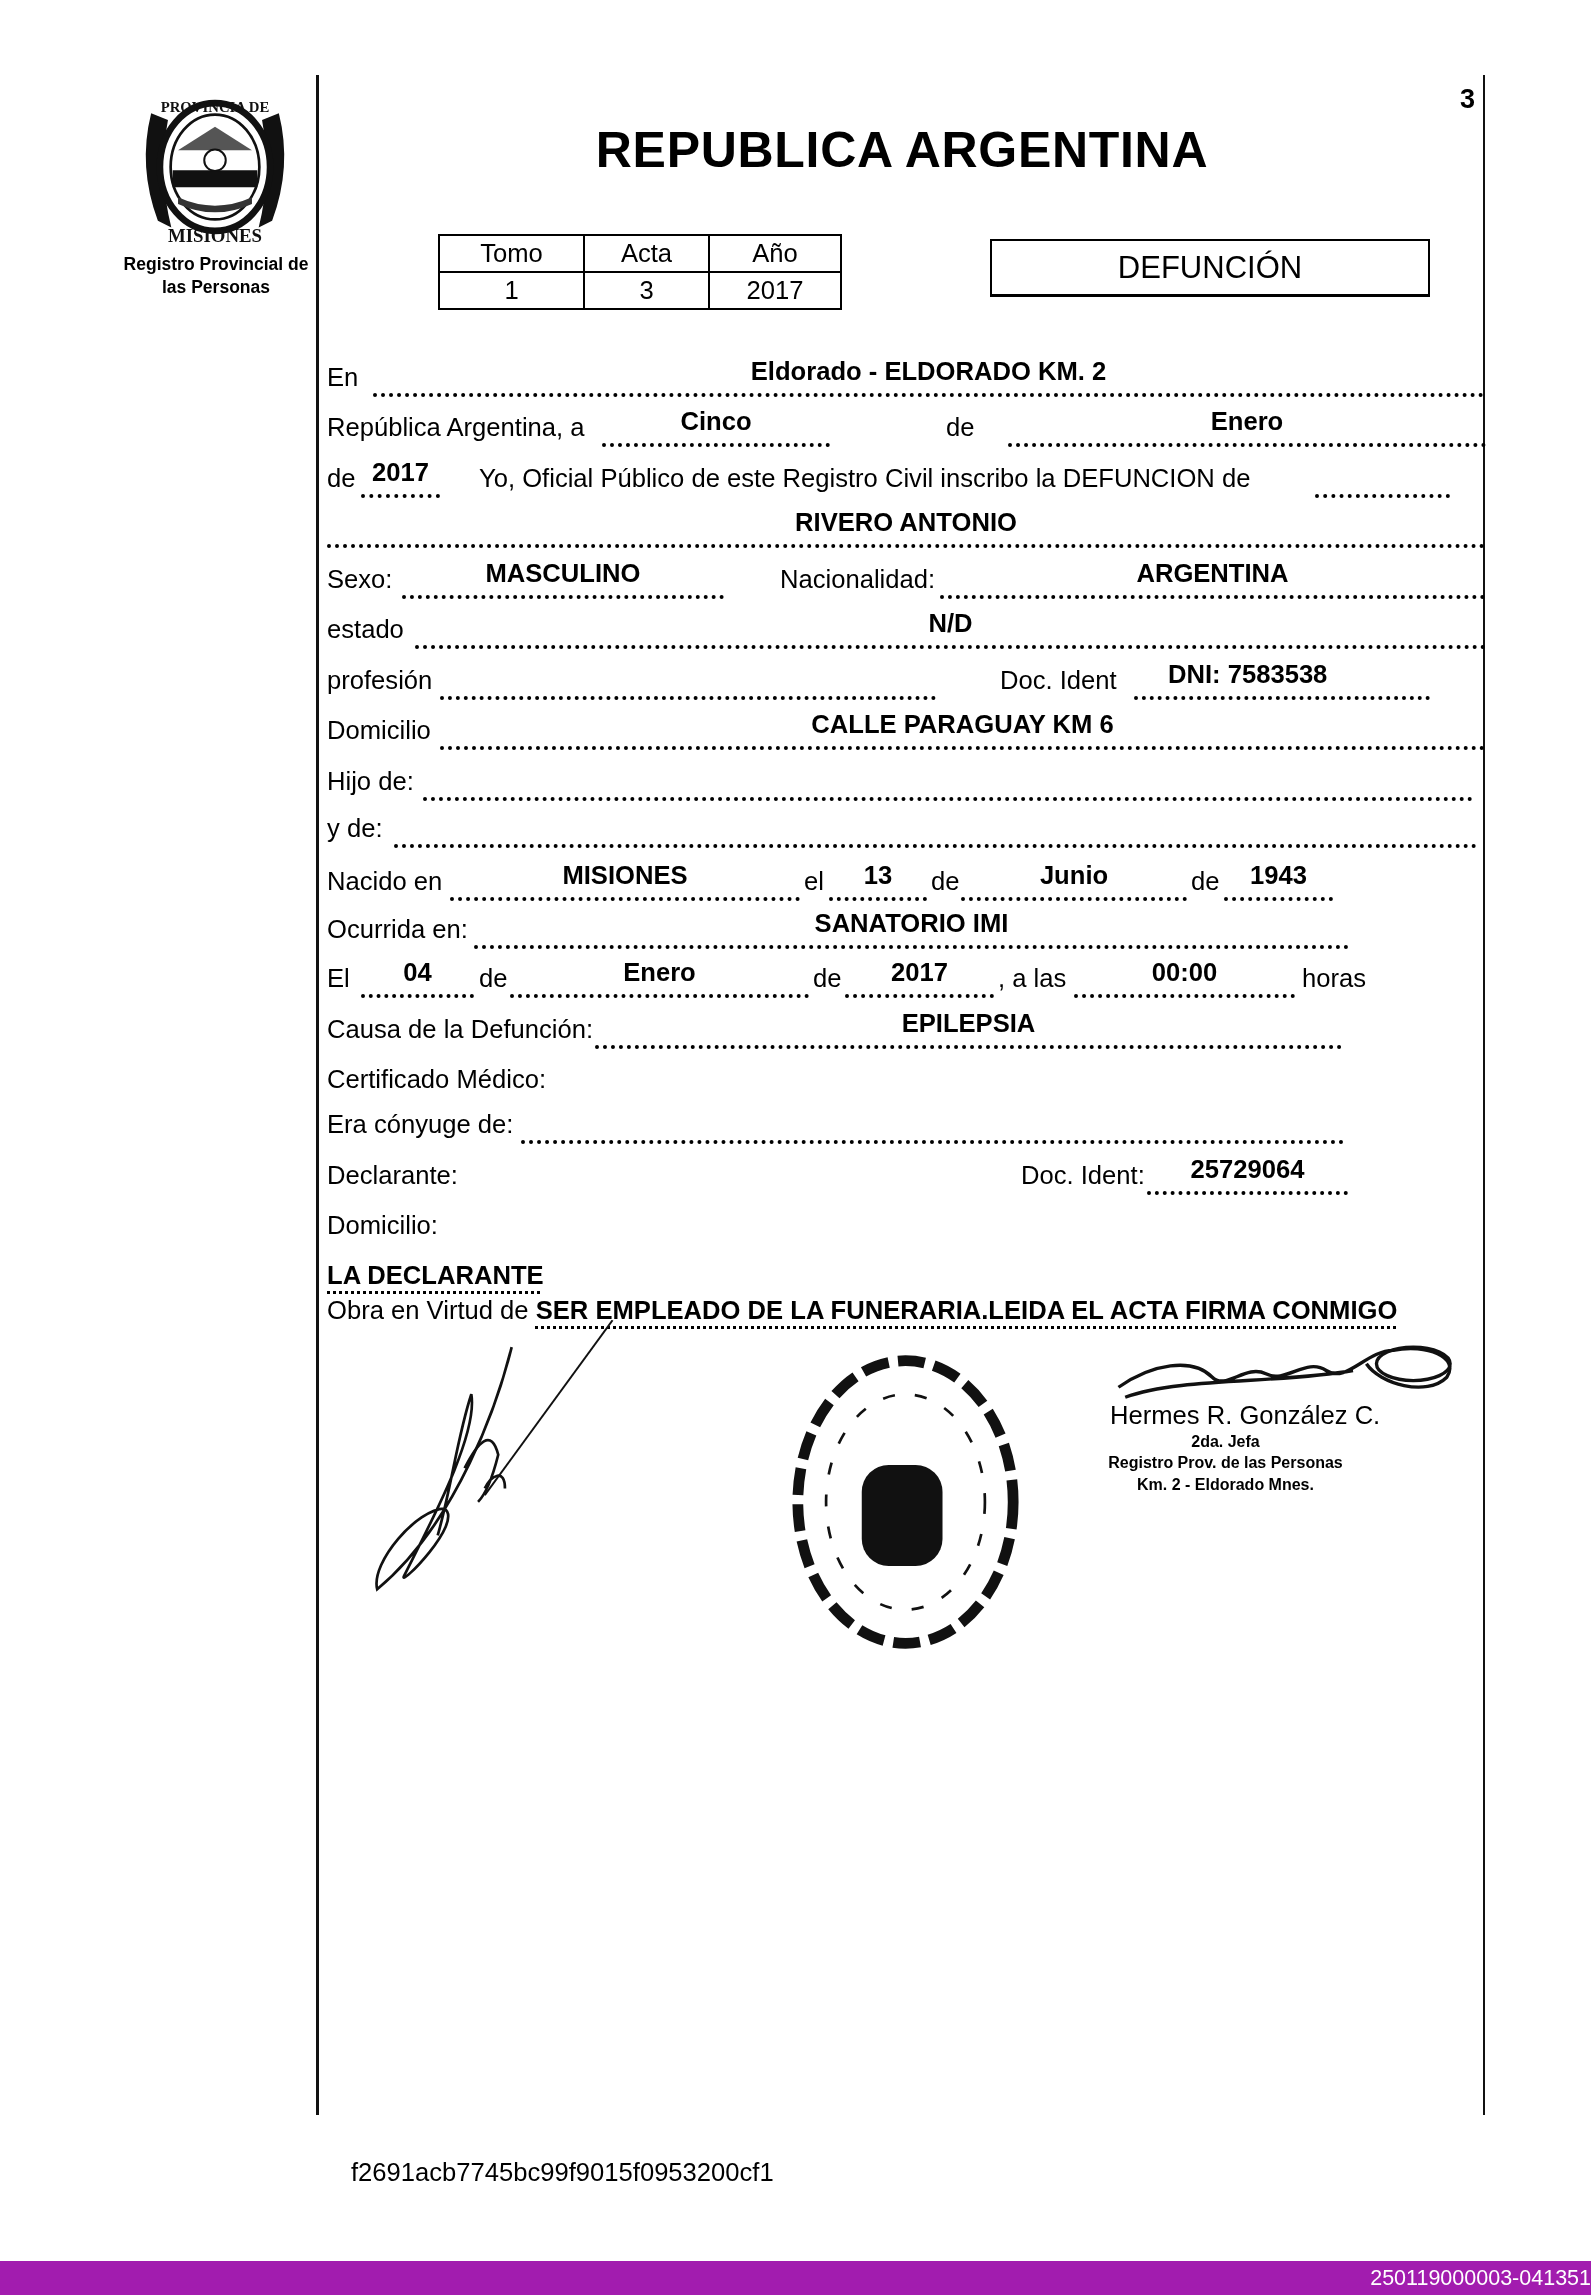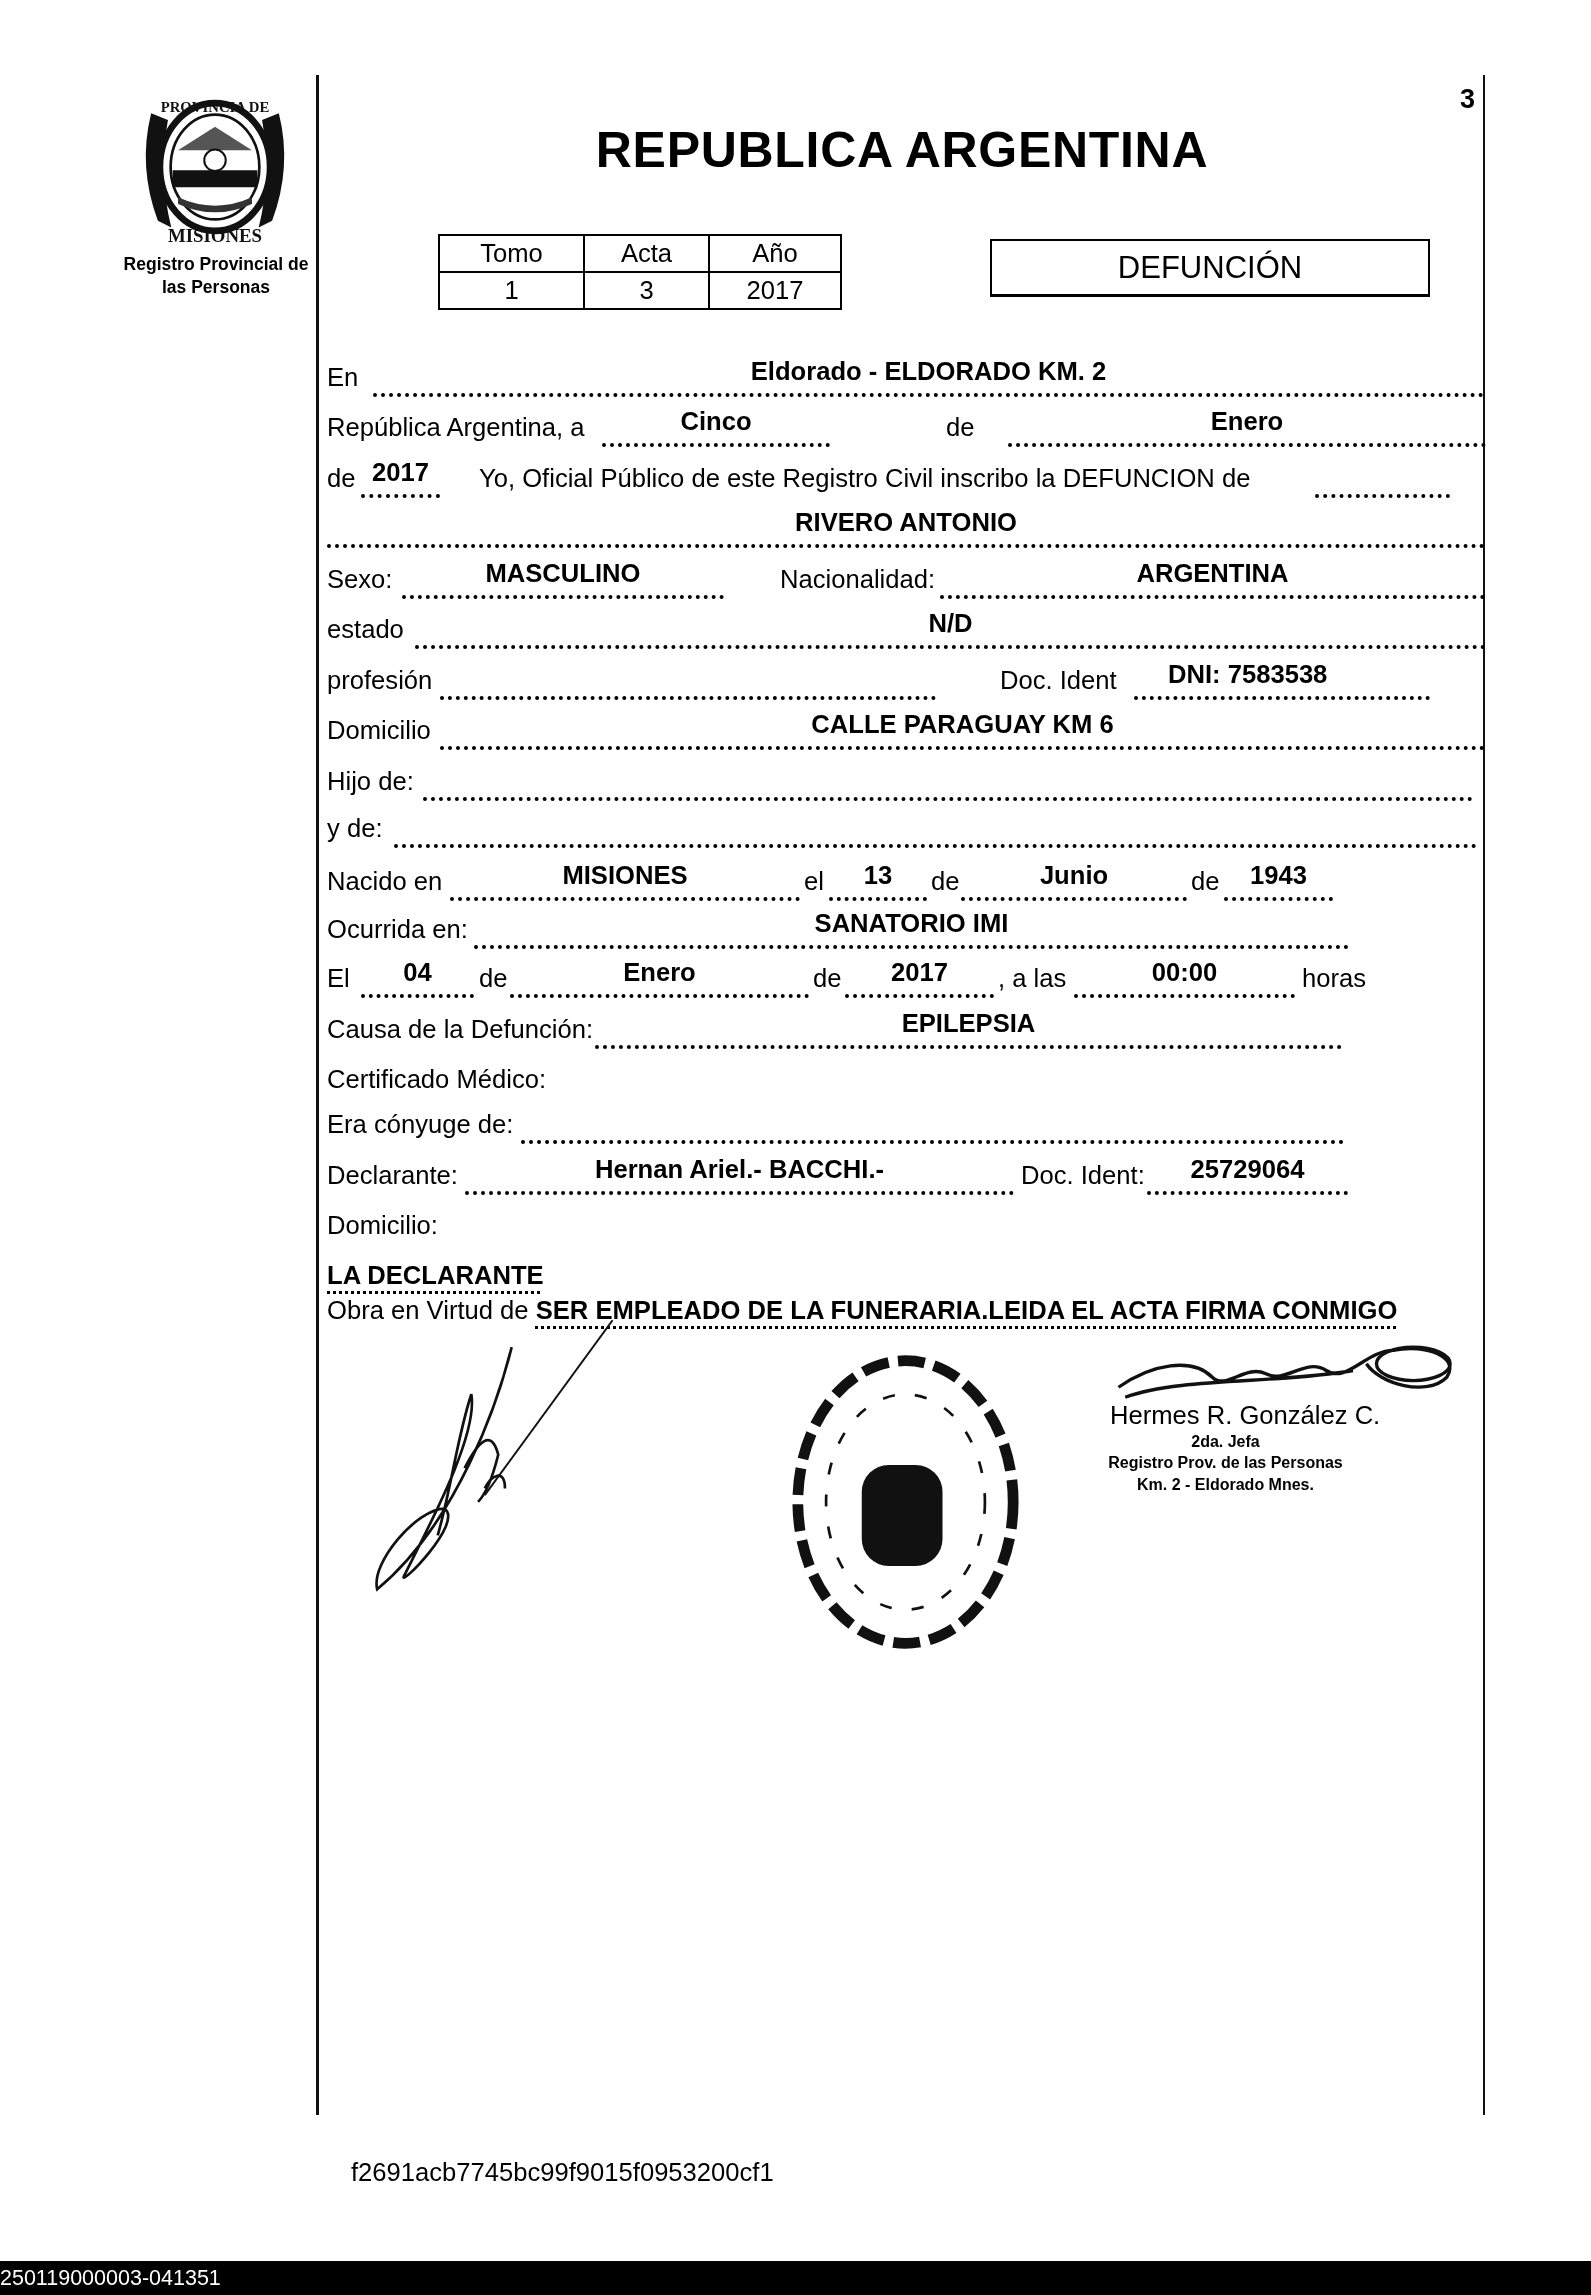--- a/index.html
+++ b/index.html
@@ -23,22 +23,22 @@
   .lbl { position: absolute; bottom: 5.4px; white-space: nowrap; margin-top: 16px; }
   .fld { position: absolute; bottom: 0; border-bottom: 4px dotted #000;
          height: 38px; }
   .val { position: absolute; bottom: 6.7px; left: 0; right: 0; text-align: center;
          font-weight: bold; white-space: nowrap; }
   .obra-val { font-weight: bold; text-decoration: underline dotted; text-decoration-thickness: 3.4px;
               text-underline-offset: 6.7px; }
   .sig-name { left: 1110px; top: 1401px; font-size: 25.6px; }
   .sig-sub { font-size: 16px; font-weight: bold; text-align: center; width: 269px; left: 1091px; }
   .hash { left: 351px; top: 2158px; font-size: 25.6px; }
-  .footer-bar { left: 0; top: 2261px; width: 1591px; height: 34px; background: #000000;
-                color: #fff; text-align: left; font-size: 21.5px; line-height: 34px; }
+  .footer-bar { left: 0; top: 2261px; width: 1591px; height: 34px; background: #a21caf;
+                color: #fff; text-align: right; font-size: 21.5px; line-height: 34px; }
 </style>
 </head>
 <body>
 
 <div class="vline" style="left:316px; top:75px; height:2040px;"></div>
 <div class="vline" style="left:1483px; top:75px; height:2040px; width:2px;"></div>
 
 <div class="abs crest">
   <svg width="168" height="162" viewBox="0 0 250 240">
     <path d="M30 40 Q10 120 40 200 L60 210 Q40 130 55 50 Z" fill="#111"></path>
@@ -219,23 +219,20 @@
 
 <div class="row" style="top:1104px">
   <span class="lbl" style="left:0">Era cónyuge de:</span>
   <div class="fld" style="left:194px; width:823px">
     <span class="val"></span>
   </div>
 </div>
 
 <div class="row" style="top:1155px">
   <span class="lbl" style="left:0">Declarante:</span>
-  <div class="fld" style="left:138px; width:549px">
-    <span class="val">Hernan Ariel.- BACCHI.-</span>
-  </div>
   <span class="lbl" style="left:694px">Doc. Ident:</span>
   <div class="fld" style="left:820px; width:201px">
     <span class="val">25729064</span>
   </div>
 </div>
 
 <div class="row" style="top:1205px">
   <span class="lbl" style="left:0">Domicilio:</span>
 </div>
 

